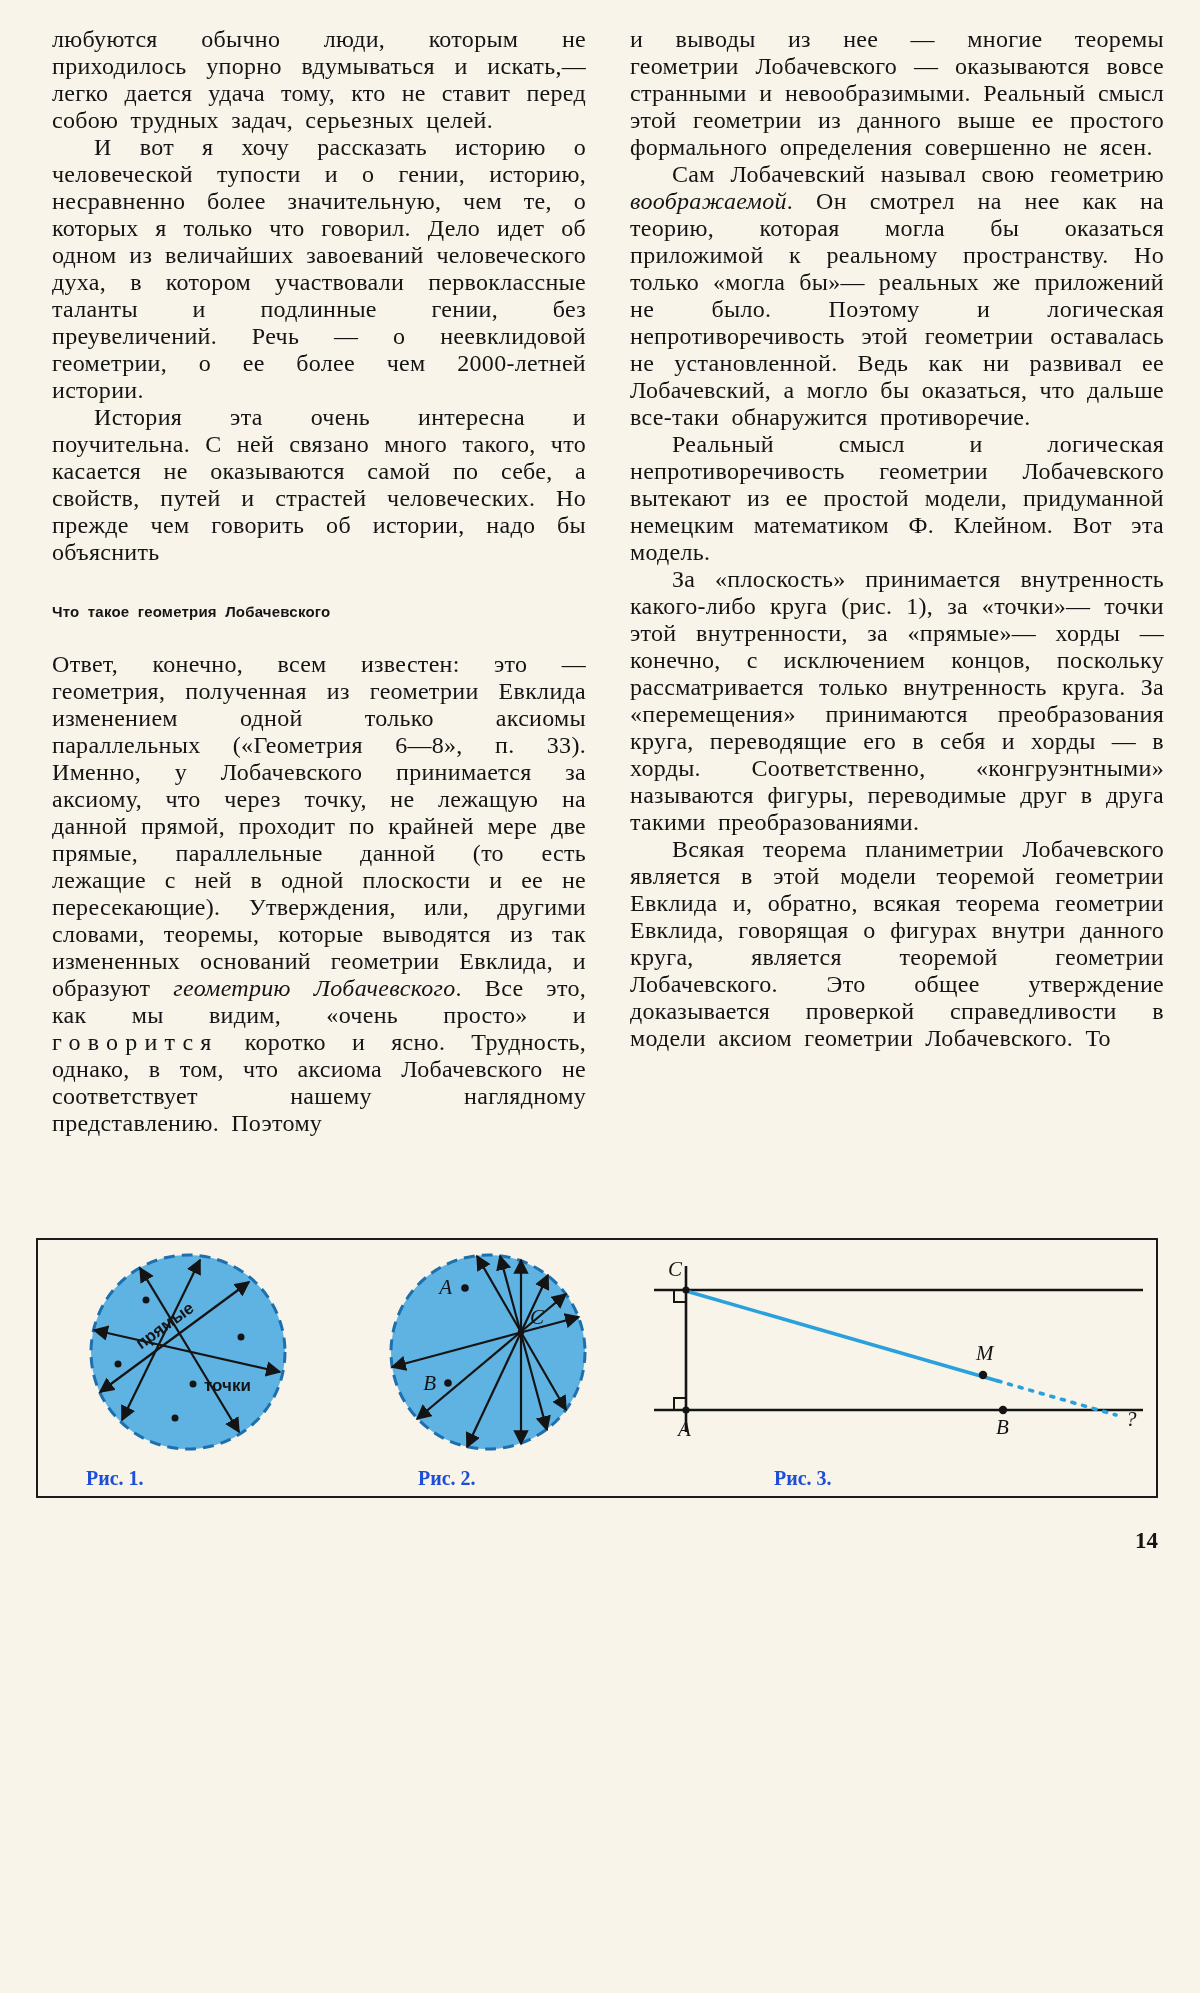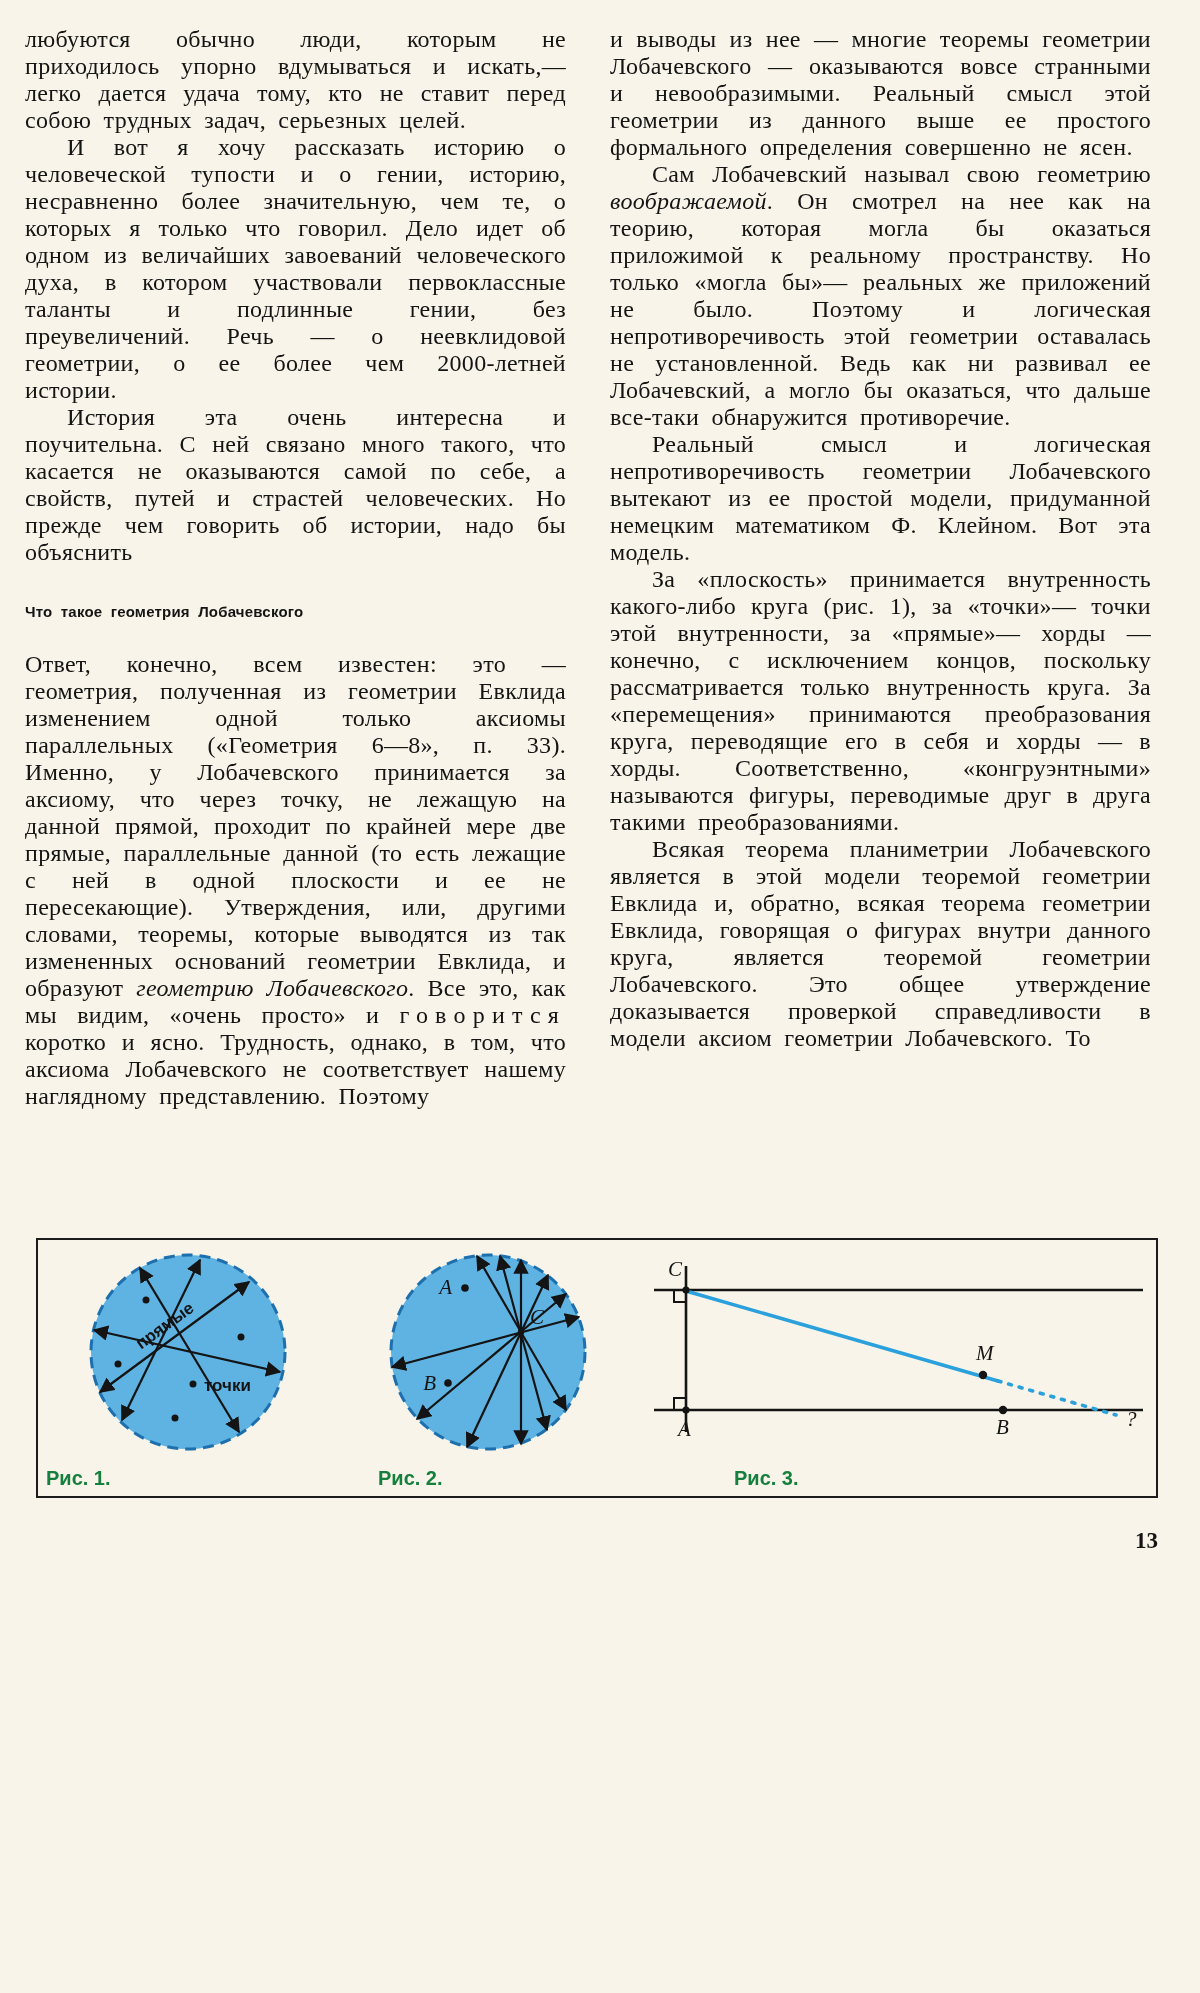--- a/index.html
+++ b/index.html
@@ -9,21 +9,21 @@
     height: 1993px;
     margin: 0 auto;
     background: #f8f4e9;
     font-family: "Liberation Serif", serif;
     color: #141414;
     overflow: hidden;
   }
   .columns {
     display: flex;
     gap: 44px;
-    padding: 26px 36px 0 25px;
+    padding: 26px 36px 0 52px;
     height: 1200px;
     overflow: hidden;
   }
   .col {
     width: 541px;
     font-size: 24px;
     line-height: 27px;
     text-align: justify;
     word-spacing: 6px;
     letter-spacing: 0.3px;
@@ -51,24 +51,25 @@
     display: flex;
     box-sizing: border-box;
   }
   .fig { position: relative; height: 100%; }
   .fig-1, .fig-2 { flex: 0 0 300px; }
   .fig-3 { flex: 1 1 auto; }
   .fig svg { display: block; margin-top: 2px; }
   .caption {
     position: absolute;
     bottom: 6px;
-    font-family: Liberation Sans, sans-serif;
+    font-family: Liberation Serif, serif;
     font-weight: bold;
     font-size: 20px;
-    color: #15803d;
+    color: #1d4ed8;
+    margin-left: 40px;
   }
   .cap-1 { left: 8px; }
   .cap-2 { left: 40px; }
   .cap-3 { left: 96px; }
   .page-number {
     position: absolute;
     top: 1528px;
     right: 42px;
     font-weight: bold;
     font-size: 23px;
@@ -192,15 +193,15 @@
         <text x="40" y="194" class="fig-label-math">A</text>
         <text x="338" y="118" class="fig-label-math">M</text>
         <text x="358" y="192" class="fig-label-math">B</text>
         <text x="488" y="184" class="fig-label-math" font-style="normal">?</text>
       </svg>
       <span class="caption cap-3">Рис. 3.</span>
     </div>
 
   </div>
 
-  <div class="page-number">13</div>
+  <div class="page-number">14</div>
 
 </div>
 
 </body></html>

